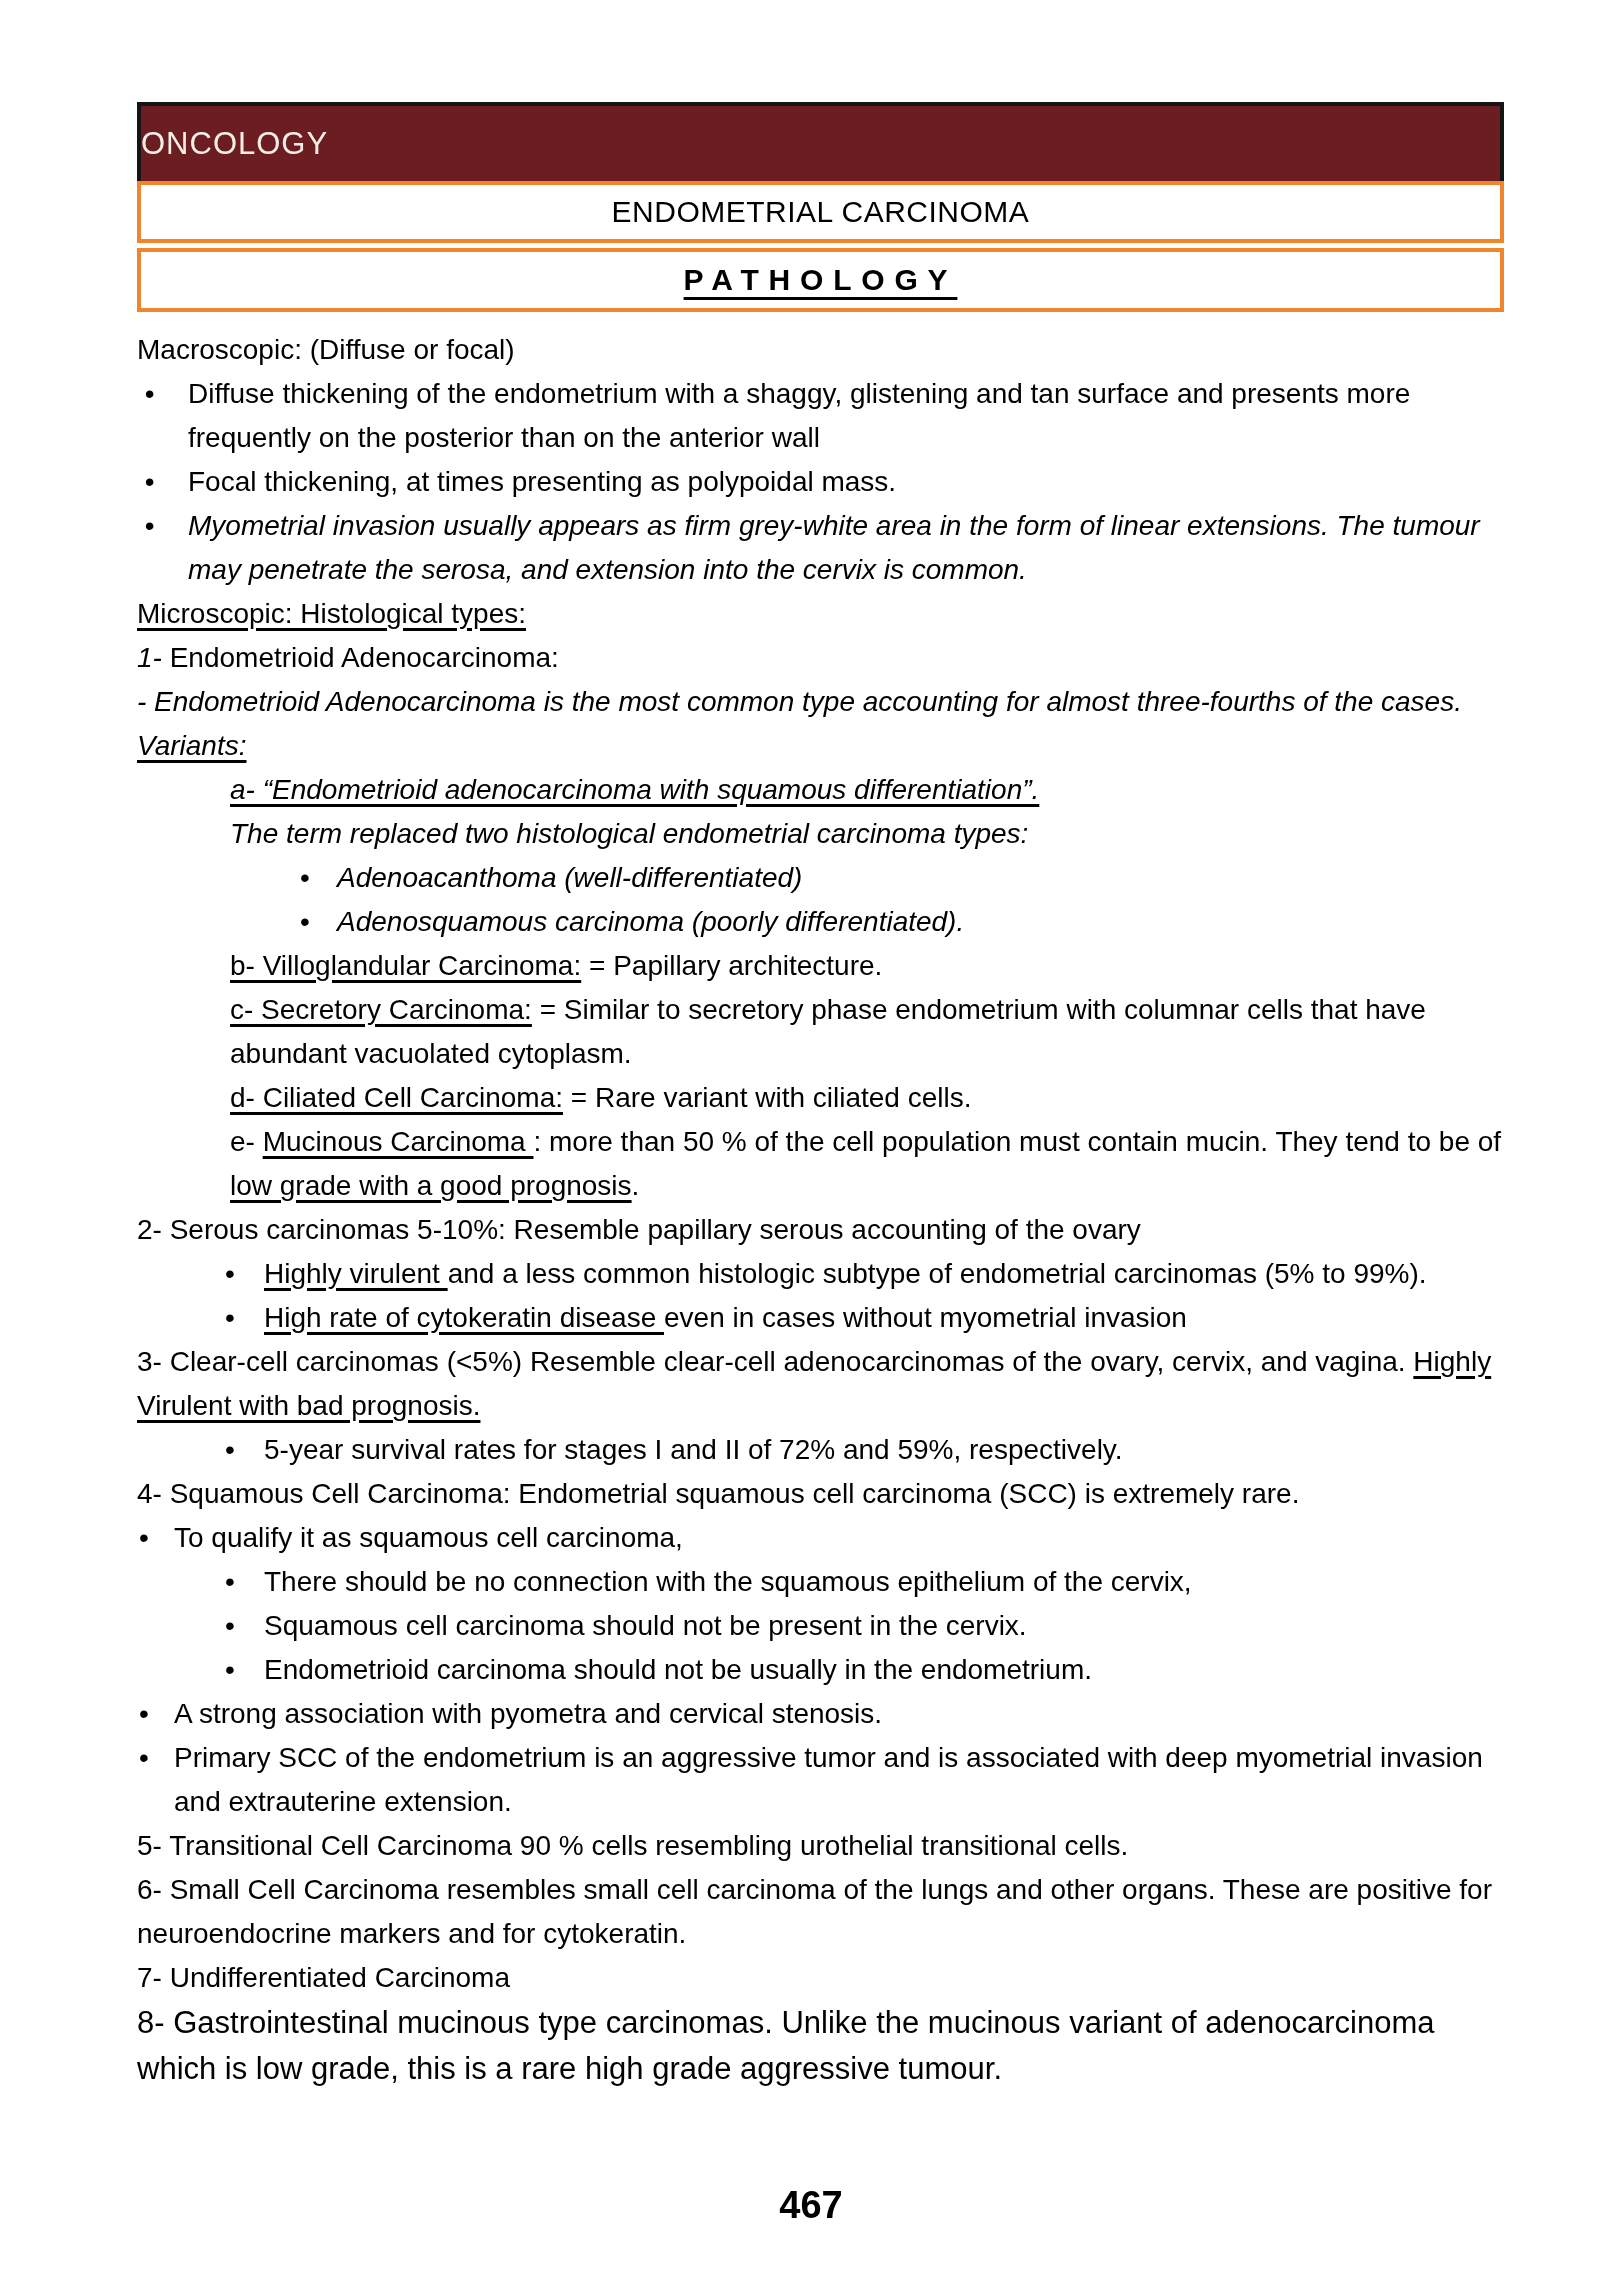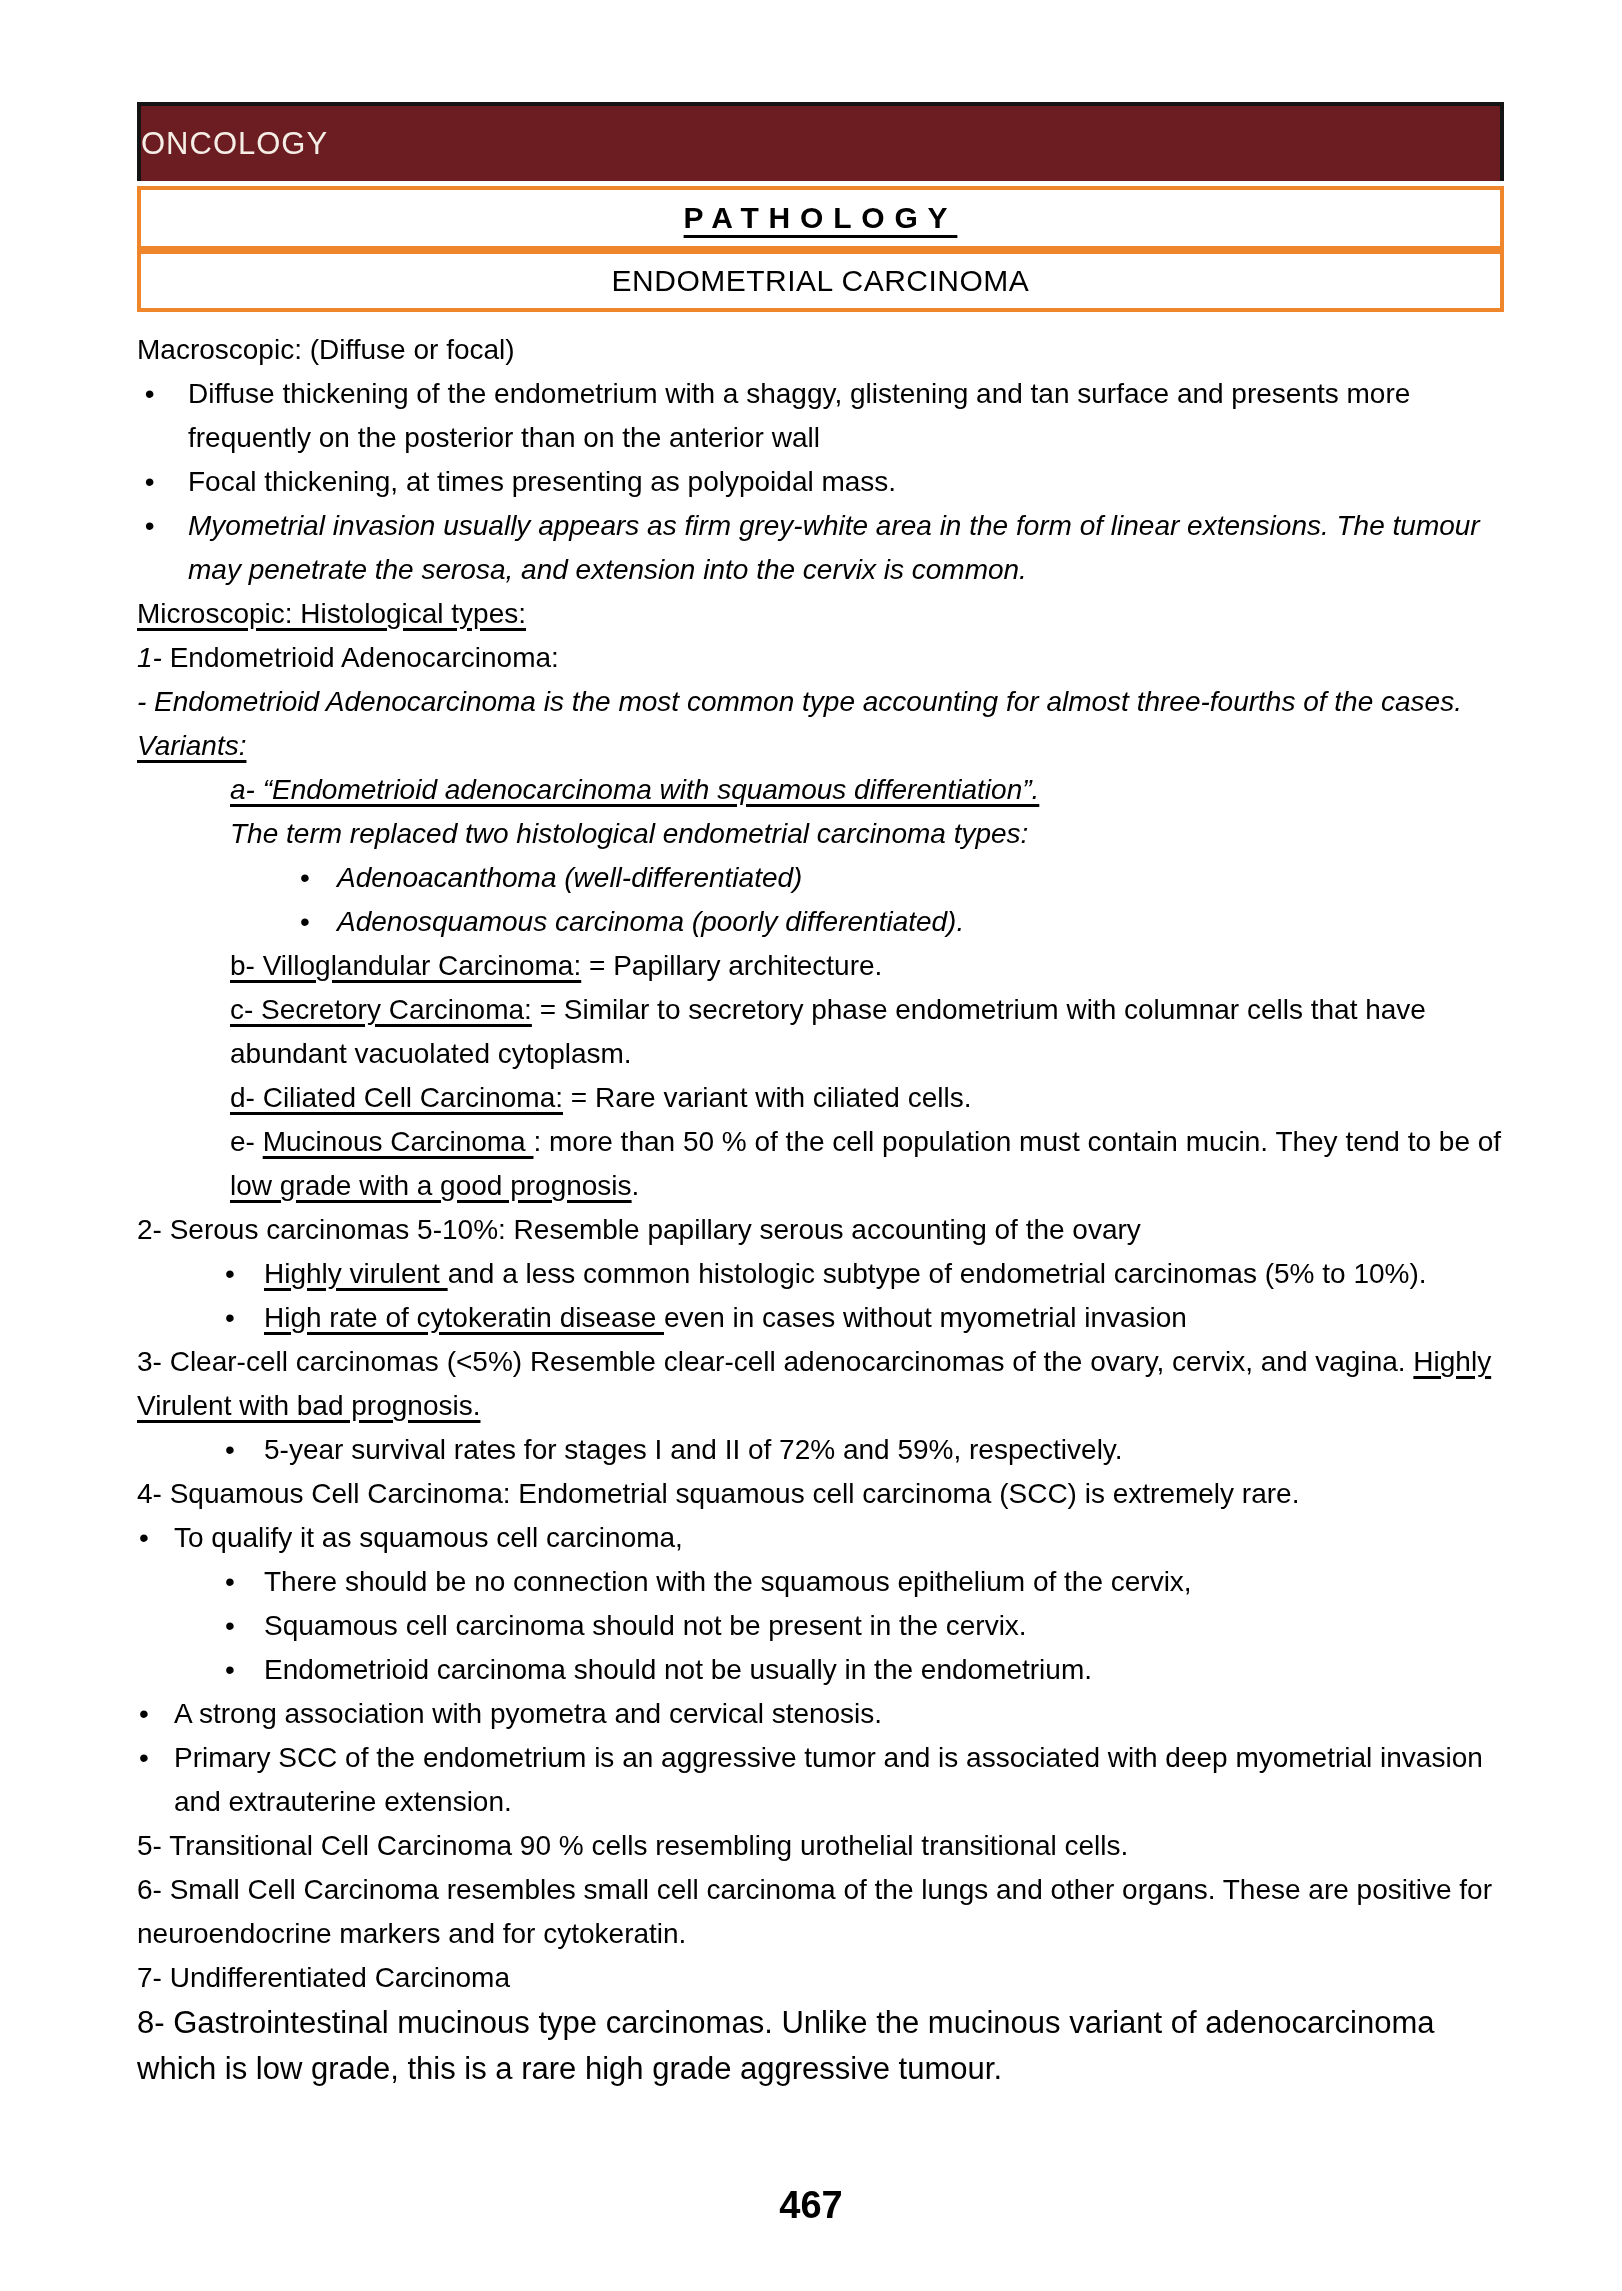--- a/index.html
+++ b/index.html
@@ -78,47 +78,47 @@
 </style>
 </head>
 <body>
 
 <div class="page">
 
   <div class="banner">
     <span class="t">ONCOLOGY</span>
   </div>
 
+  <div class="obox subject">
+    <span class="t">ENDOMETRIAL CARCINOMA</span>
+  </div>
+
   <div class="obox section">
     <span class="t">PATHOLOGY</span>
-  </div>
-
-  <div class="obox subject">
-    <span class="t">ENDOMETRIAL CARCINOMA</span>
   </div>
 
   <div class="doc">
       <div class="blk h0"><span class="rb ">Macroscopic: (Diffuse or focal)</span></div>
       <div class="blk bullet b0w"><span class="marker">•</span><span class="rb ">Diffuse</span><span class=""> thickening of the endometrium with a shaggy, glistening and tan surface and presents more frequently on the posterior than on the anterior wall</span></div>
       <div class="blk bullet b0w"><span class="marker">•</span><span class="rb ">Focal</span><span class=""> thickening, at times presenting as polypoidal mass.</span></div>
       <div class="blk bullet b0w"><span class="marker">•</span><span class="ri ">Myometrial invasion usually appears as firm grey-white area in the form of linear extensions. The tumour may penetrate the serosa, and extension into the cervix is common.</span></div>
       <div class="blk h0"><span class="rb ru">Microscopic: Histological types:</span></div>
       <div class="blk h0"><span class="ri ">1-</span><span class=""> Endometrioid Adenocarcinoma:</span></div>
       <div class="blk h0"><span class="ri ">- Endometrioid Adenocarcinoma is the </span><span class="rb ri ">most common</span><span class="ri "> type accounting for almost three-fourths of the cases.</span></div>
       <div class="blk h0"><span class="rb ri ru">Variants:</span></div>
       <div class="blk i1"><span class="ri ru">a- “Endometrioid adenocarcinoma with squamous differentiation”.</span></div>
       <div class="blk i1"><span class="ri ">The term replaced two histological endometrial carcinoma types:</span></div>
       <div class="blk bullet b2"><span class="marker">•</span><span class="ri ">Adenoacanthoma (well-differentiated)</span></div>
       <div class="blk bullet b2"><span class="marker">•</span><span class="ri ">Adenosquamous carcinoma (poorly differentiated).</span></div>
       <div class="blk i1"><span class="ru">b- Villoglandular Carcinoma:</span><span class=""> = Papillary architecture.</span></div>
       <div class="blk i1"><span class="ru">c- Secretory Carcinoma:</span><span class=""> = Similar to secretory phase endometrium with columnar cells that have abundant vacuolated cytoplasm.</span></div>
       <div class="blk i1"><span class="ru">d- Ciliated Cell Carcinoma:</span><span class=""> = Rare variant with ciliated cells.</span></div>
       <div class="blk i1"><span class="rb ">e- </span><span class="ru">Mucinous Carcinoma </span><span class="rb ">:</span><span class=""> more than 50 % of the cell population must contain mucin. They tend to be of </span><span class="ru">low grade with a good prognosis</span><span class="">.</span></div>
       <div class="blk h0"><span class="rb ">2- Serous carcinomas 5-10%:</span><span class=""> Resemble papillary serous accounting of the ovary</span></div>
-      <div class="blk bullet b1"><span class="marker">•</span><span class="ru">Highly virulent </span><span class="">and a less common histologic subtype of endometrial carcinomas (5% to 10%).</span></div>
+      <div class="blk bullet b1"><span class="marker">•</span><span class="ru">Highly virulent </span><span class="">and a less common histologic subtype of endometrial carcinomas (5% to 99%).</span></div>
       <div class="blk bullet b1"><span class="marker">•</span><span class="ru">High rate of cytokeratin disease </span><span class="">even in cases without myometrial invasion</span></div>
       <div class="blk h0"><span class="rb ">3- Clear-cell carcinomas (&lt;5%) R</span><span class="">esemble clear-cell adenocarcinomas of the ovary, cervix, and vagina. </span><span class="ru">Highly Virulent with bad prognosis.</span></div>
       <div class="blk bullet b1"><span class="marker">•</span><span class="">5-year survival rates for stages I and II of 72% and 59%, respectively.</span></div>
       <div class="blk h0"><span class="rb ">4- Squamous Cell Carcinoma:</span><span class=""> Endometrial squamous cell carcinoma (SCC) is extremely rare.</span></div>
       <div class="blk bullet b0n"><span class="marker">•</span><span class="">To qualify it as squamous cell carcinoma,</span></div>
       <div class="blk bullet b1"><span class="marker">•</span><span class="">There should be no connection with the squamous epithelium of the cervix,</span></div>
       <div class="blk bullet b1"><span class="marker">•</span><span class="">Squamous cell carcinoma should not be present in the cervix.</span></div>
       <div class="blk bullet b1"><span class="marker">•</span><span class="">Endometrioid carcinoma should not be usually in the endometrium.</span></div>
       <div class="blk bullet b0n"><span class="marker">•</span><span class="">A strong association with pyometra and cervical stenosis.</span></div>
       <div class="blk bullet b0n"><span class="marker">•</span><span class="">Primary SCC of the endometrium is an aggressive tumor and is associated with deep myometrial invasion and extrauterine extension.</span></div>

